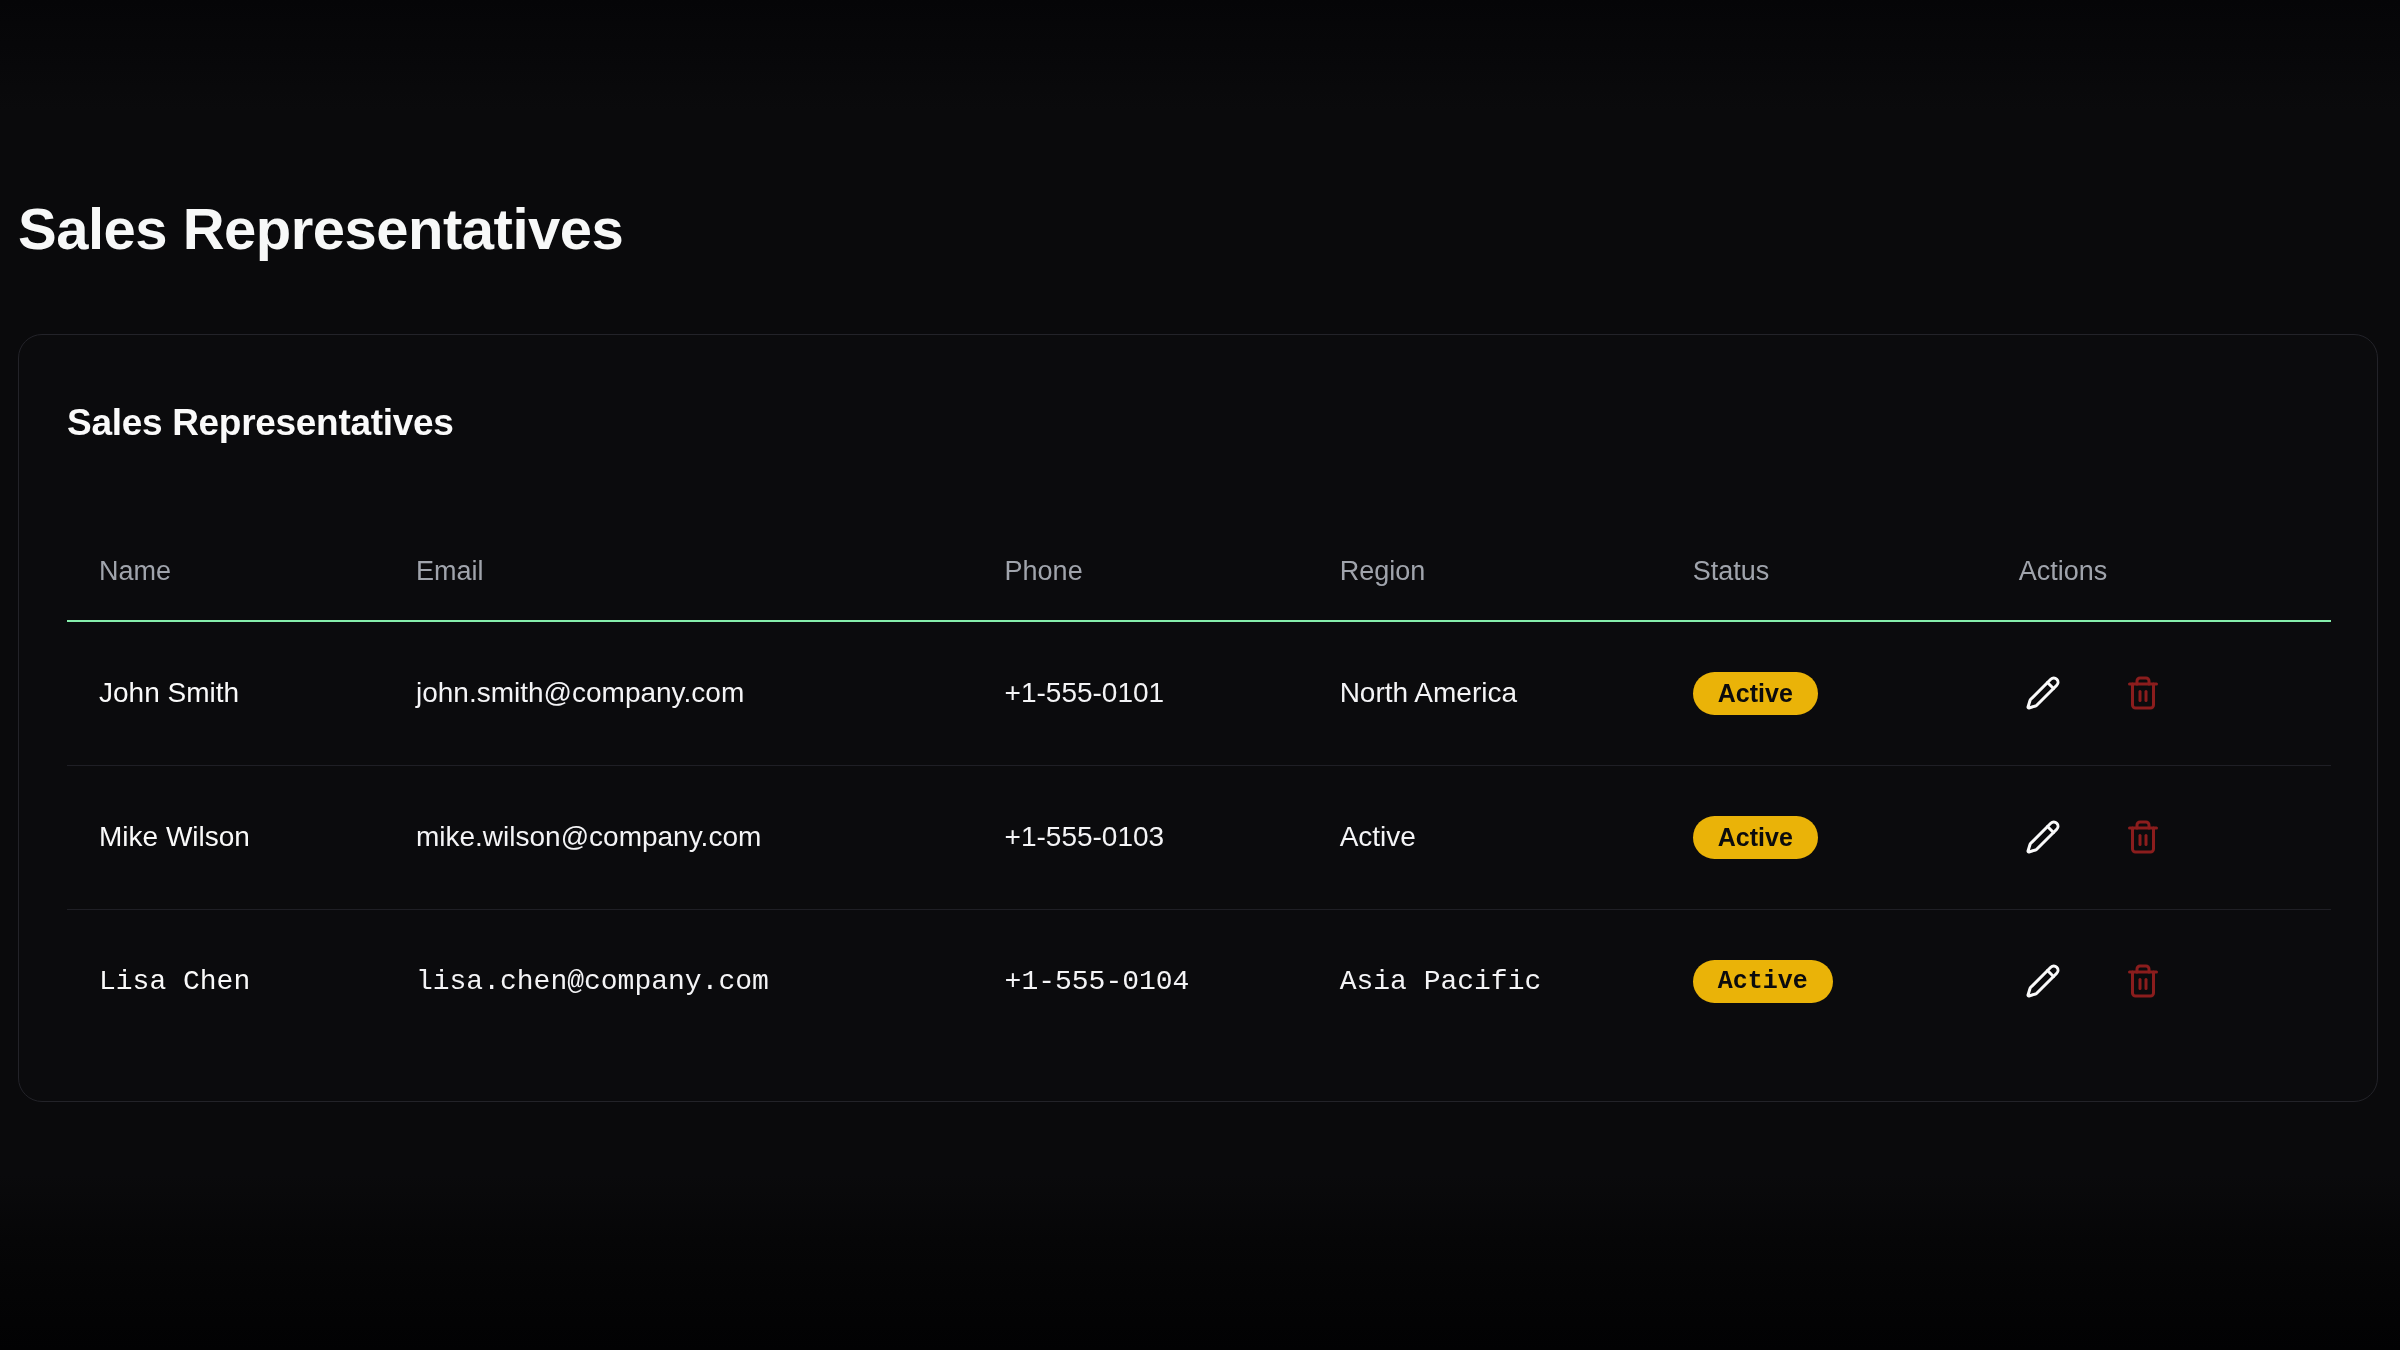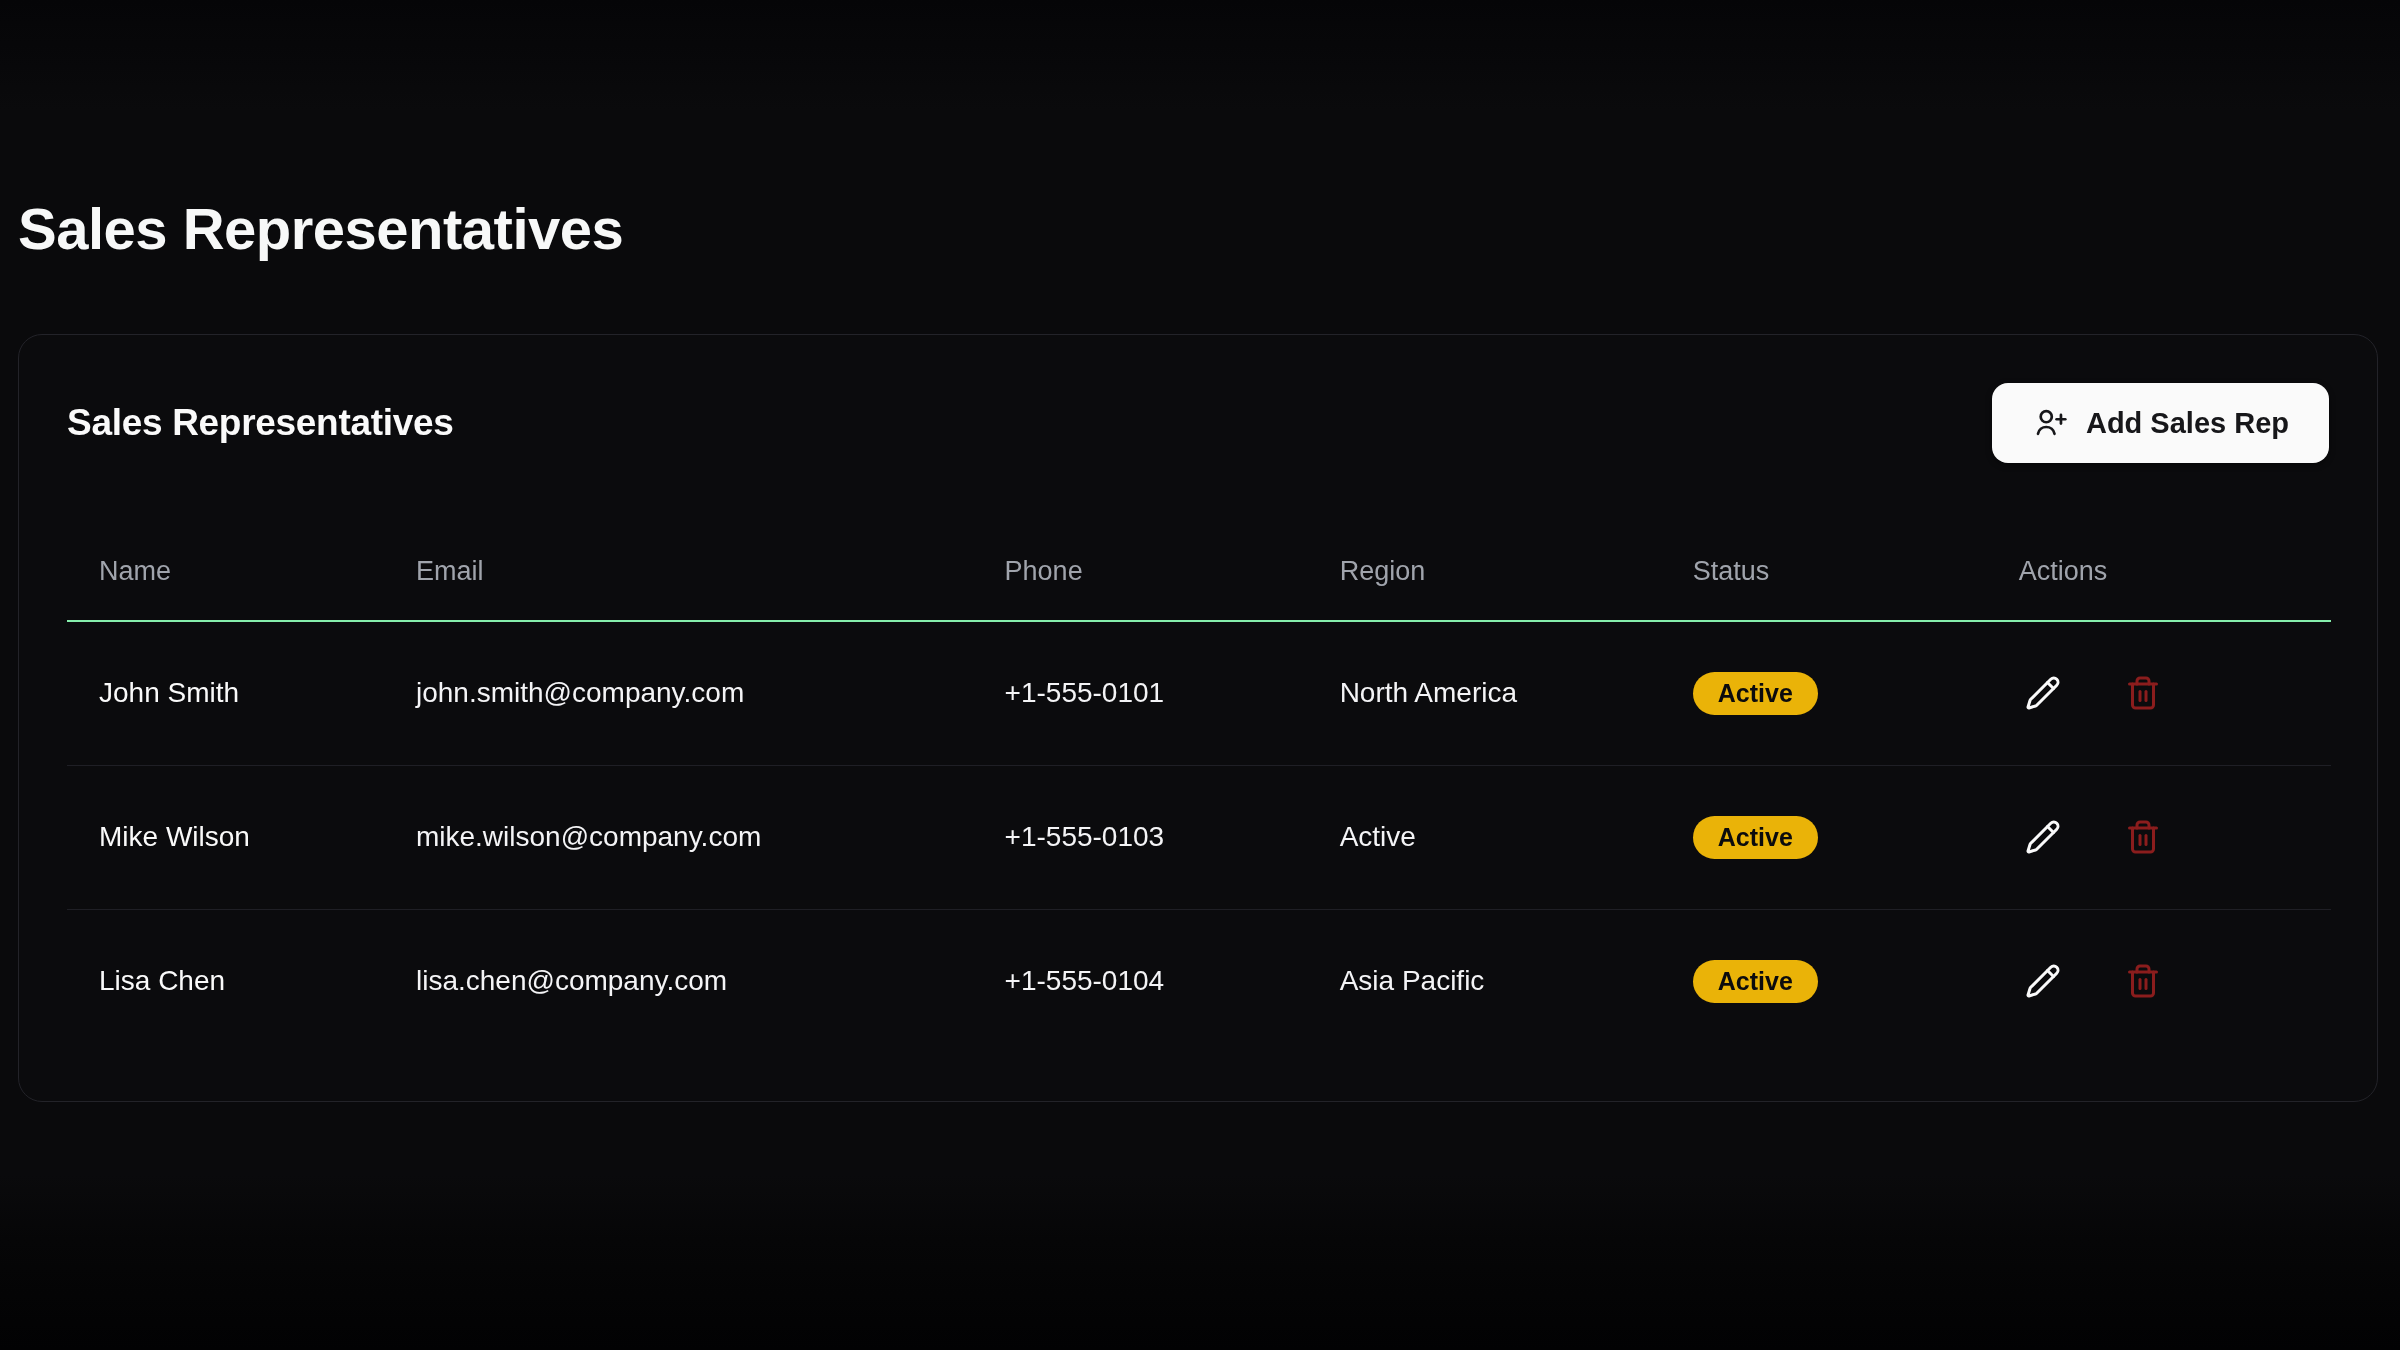--- a/index.html
+++ b/index.html
@@ -67,21 +67,21 @@
     white-space: nowrap;
   }
   td {
     height: 144px;
     vertical-align: middle;
     padding: 0 0 0 32px;
     font-size: 28px; font-weight: 400; color: #f4f4f6;
     white-space: nowrap;
   }
   tbody tr { border-bottom: 1px solid #1f1f25; }
-  tbody tr:last-child { border-bottom: none; }
+  tbody tr:last-child { border-bottom: none; font-family: Liberation Mono, monospace; }
   td.cell-name { font-weight: 500; color: #fafafa; }
 
   .badge {
     display: inline-flex; align-items: center; justify-content: center;
     height: 43px; padding: 0 25px;
     background: #eab308; color: #0b0b0d;
     border-radius: 9999px;
     font-size: 25px; font-weight: 700;
   }
 
@@ -99,31 +99,20 @@
 
 <div class="page">
 
   <h1 class="page-title">Sales Representatives</h1>
 
   <section class="card">
 
     <div class="card-header">
       <h2 class="card-title">Sales Representatives</h2>
 
-      <button class="add-btn">
-        <span>
-          <svg width="36" height="36" viewBox="0 0 24 24" fill="none" stroke="#17171a" stroke-width="1.8" stroke-linecap="round" stroke-linejoin="round">
-            <circle cx="9.5" cy="7.8" r="3.7"></circle>
-            <path d="M4 19.2a5.6 5.6 0 0 1 11 0"></path>
-            <path d="M19.3 6.6v5.8"></path>
-            <path d="M16.4 9.5h5.8"></path>
-          </svg>
-        </span>
-        <span>Add Sales Rep</span>
-      </button>
     </div>
 
     <table class="reps">
       <colgroup>
         <col style="width:14%">
           <col style="width:26%">
           <col style="width:14.8%">
         <col style="width:15.6%">
           <col style="width:14.4%">
           <col style="width:15.2%">

